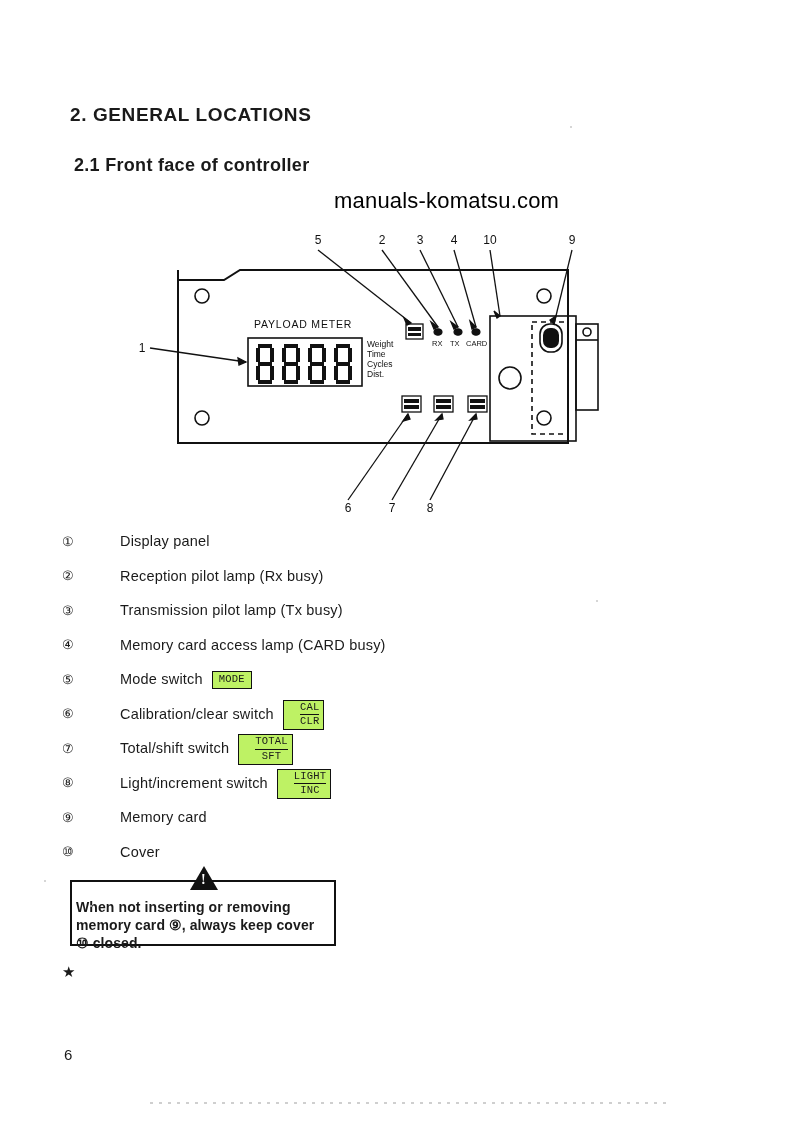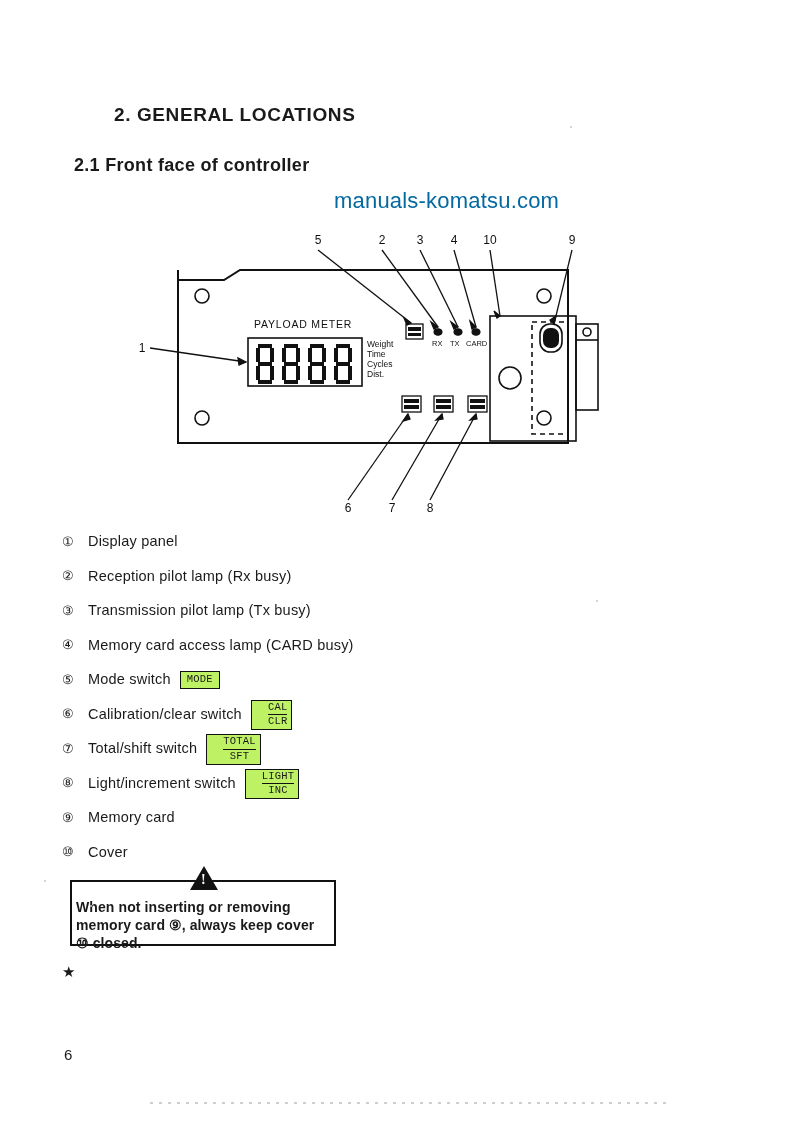--- a/index.html
+++ b/index.html
@@ -21,36 +21,35 @@
   }
 
   
   .h-section {
     position: absolute;
     left: 70px;
     top: 104px;
     font-size: 19px;
     font-weight: bold;
     letter-spacing: 0.6px;
-    margin-left: 44px;
   }
   .h-sub {
     position: absolute;
     left: 74px;
     top: 155px;
     font-size: 18px;
     font-weight: bold;
     letter-spacing: 0.3px;
   }
   .watermark {
     position: absolute;
     left: 334px;
     top: 188px;
     font-size: 22px;
-    color: #0369a1;
+    color: #000000;
     letter-spacing: 0.2px;
   }
 
   
   .figure {
     position: absolute;
     left: 120px;
     top: 228px;
     width: 540px;
     height: 290px;
@@ -72,21 +71,21 @@
     letter-spacing: 0.2px;
   }
   .circnum {
     width: 26px;
     flex: 0 0 26px;
     font-size: 13px;
     text-align: left;
     position: relative;
     top: 0px;
   }
-  .legend-label { white-space: nowrap; }
+  .legend-label { white-space: nowrap; margin-left: 32px; }
   .keycap {
     display: inline-block;
     border: 1.4px solid #111;
     font-family: "Liberation Mono", monospace;
     font-size: 10.5px;
     line-height: 1.12;
     padding: 2px 6px 2px 6px;
     margin-left: 9px;
     text-align: center;
     background: #bef264;

